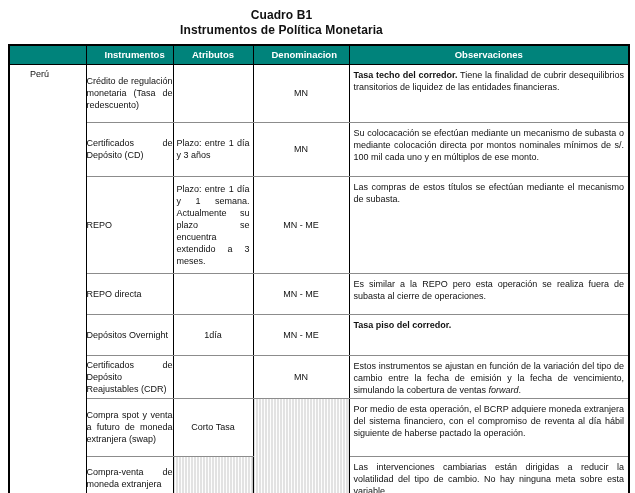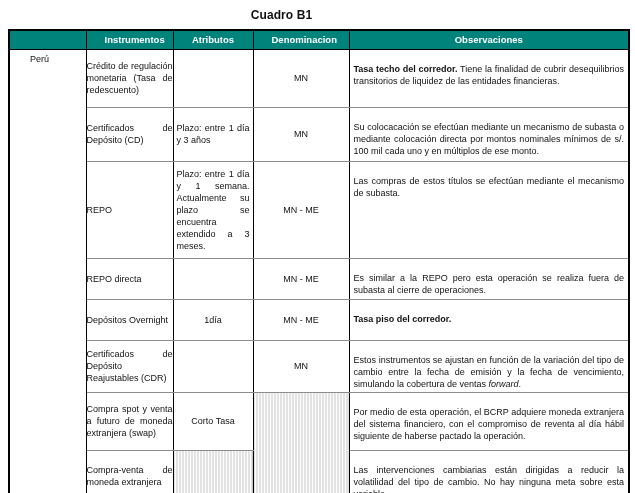--- a/index.html
+++ b/index.html
@@ -67,40 +67,41 @@
     padding:2px 3px;
   }
   td.attr.center{text-align:center;}
   td.denom{
     text-align:center;
     padding:14px 3px;
   }
   td.obs{
     vertical-align:top;
     text-align:justify;
-    padding:13px 4px 2px 4px;
+    padding:4px 4px 2px 4px;
   }
   td.hatch{
     background-color:#FCFCFC;
     background-image:
       repeating-linear-gradient(90deg, var(--hatch) 0 1px, transparent 1px 3px),
       repeating-linear-gradient(0deg, rgba(255,255,255,0.55) 0 1px, transparent 1px 2px);
   }
   tr.r1{height:58px;} tr.r2{height:54px;} tr.r3{height:97px;}
   tr.r4{height:27px;} tr.r5{height:22px;} tr.r6{height:38px;}
   tr.r7{height:58px;} tr.r8{height:40px;}
   tr.r8 td{border-bottom:1px solid #000;}
   .obs-bold{font-weight:bold;}
   .obs-italic{font-style:italic;}
 </style>
 </head>
 <body>
 
 <div class="titles">
   <div class="t">Cuadro B1</div>
+  <div class="t">Instrumentos de Política Monetaria</div>
 </div>
 
 <table class="b1">
   <colgroup>
     <col class="c-country">
       <col class="c-instr">
       <col class="c-attr">
       <col class="c-denom">
       <col class="c-obs">
   </colgroup>

